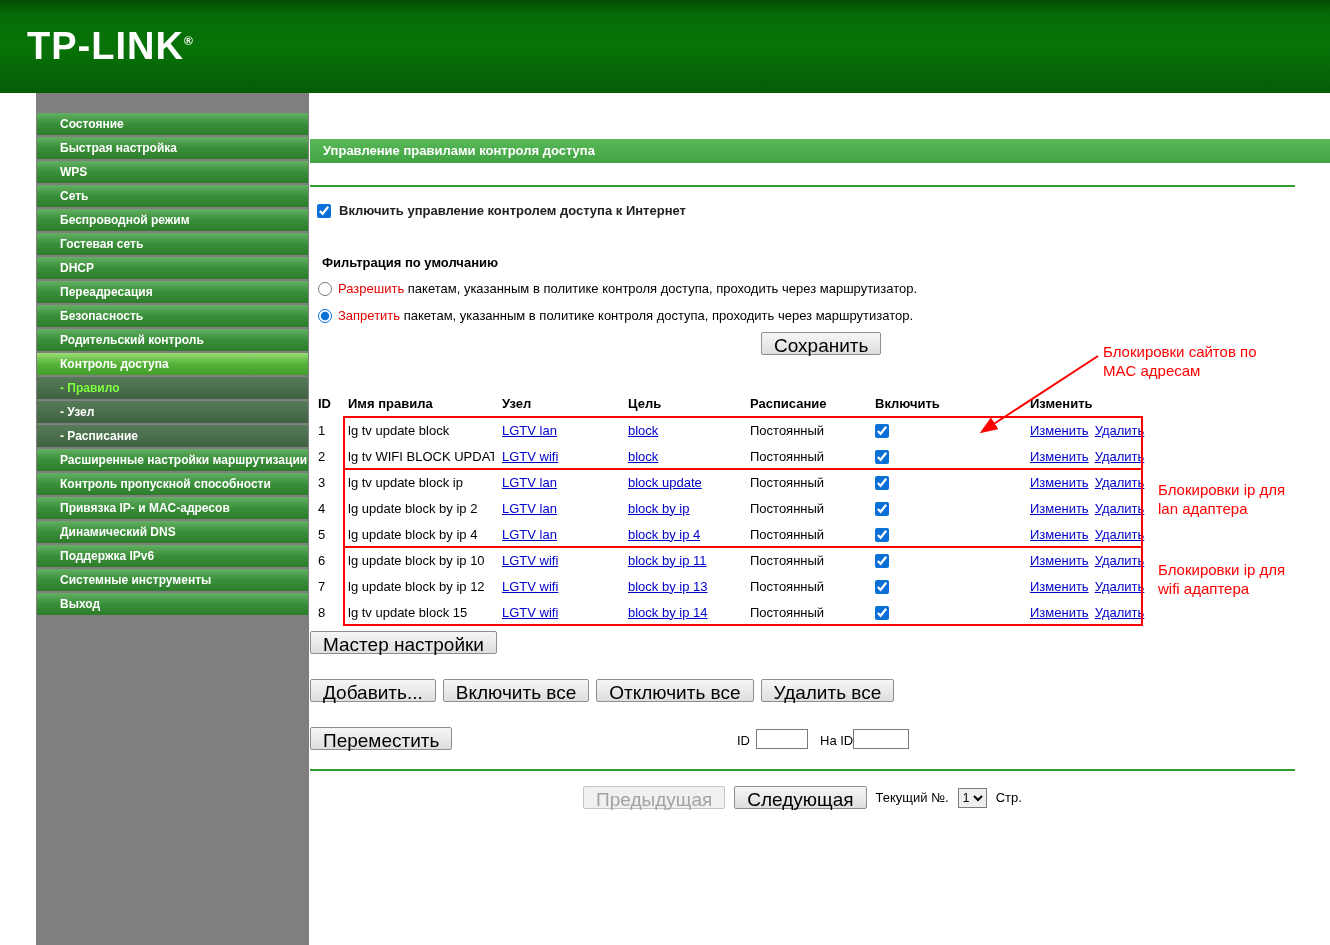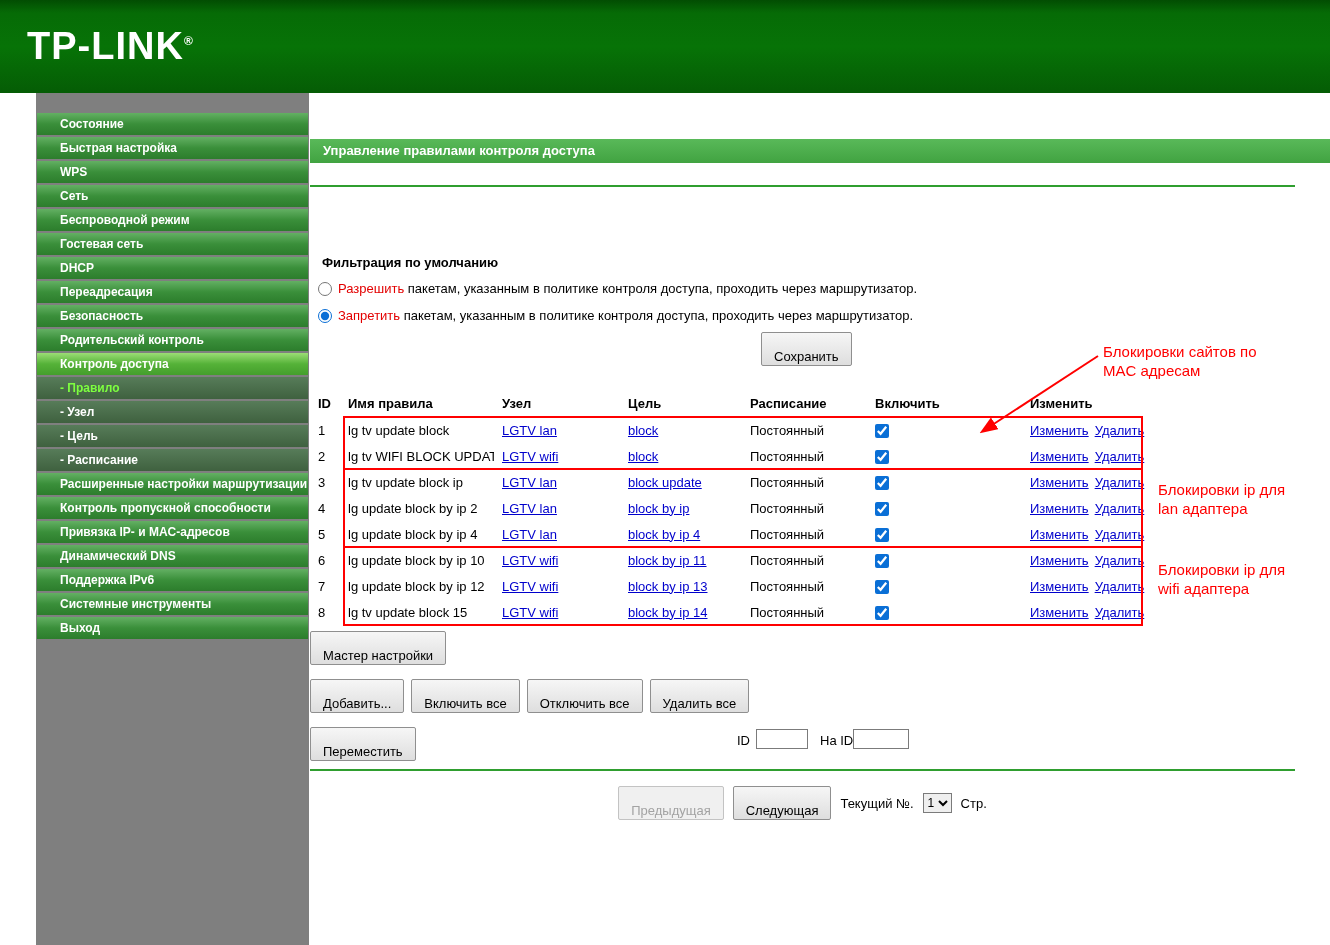--- a/index.html
+++ b/index.html
@@ -52,24 +52,24 @@
   }
   input[type="checkbox"], input[type="radio"] { width:14px; height:14px; accent-color:#0a6fd6; }
 
   .filter-heading { position:absolute; left:322px; top:255px; font-size:13px; font-weight:bold; color:#000; }
 
   .radio-row { position:absolute; left:318px; display:flex; align-items:center; gap:6px; font-size:13px; color:#000; }
   #radio-row-0 { top:281px; } #radio-row-1 { top:308px;align-items:center; }
   .radio-word { color:#e30000; }
 
   .btn {
-    font-family:inherit; font-size:13px; color:#000;
+    font-family:inherit; font-size:19px; color:#000;
     background:linear-gradient(180deg,#f6f6f6,#dedede);
     border:1px solid #8f8f8f; border-radius:2px;
-    padding:16px 12px; height:23px; cursor:pointer; white-space:nowrap;
+    padding:2px 12px; height:23px; cursor:pointer; white-space:nowrap;
   }
   .btn[disabled] { color:#a3a3a3; border-color:#c3c3c3; background:#f0f0f0; }
   #save-btn   { position:absolute; left:761px; top:332px; }
   #wizard-btn { position:absolute; left:310px; top:631px; }
 
   
   .rules-table { position:absolute; left:310px; top:393px; width:985px; border-collapse:collapse; font-size:13px; table-layout:fixed; }
   .rules-table th { text-align:left; font-weight:bold; color:#000; height:24px; padding:0 0 4px 8px; vertical-align:middle; }
   .rules-table td { height:26px; padding:0 0 0 8px; vertical-align:middle; color:#000; white-space:nowrap; overflow:hidden; }
   .rules-table a { color:#0000cc; text-decoration:underline; }
@@ -118,35 +118,38 @@
         <div class="menu-item main">Сеть</div>
         <div class="menu-item main">Беспроводной режим</div>
         <div class="menu-item main">Гостевая сеть</div>
         <div class="menu-item main">DHCP</div>
         <div class="menu-item main">Переадресация</div>
         <div class="menu-item main">Безопасность</div>
         <div class="menu-item main">Родительский контроль</div>
         <div class="menu-item main active">Контроль доступа</div>
         <div class="menu-item sub active">- Правило</div>
         <div class="menu-item sub">- Узел</div>
-        <div class="menu-item sub">- Цель</div>
         <div class="menu-item sub">- Расписание</div>
         <div class="menu-item main">Расширенные настройки маршрутизации</div>
         <div class="menu-item main">Контроль пропускной способности</div>
         <div class="menu-item main">Привязка IP- и MAC-адресов</div>
         <div class="menu-item main">Динамический DNS</div>
         <div class="menu-item main">Поддержка IPv6</div>
         <div class="menu-item main">Системные инструменты</div>
         <div class="menu-item main">Выход</div>
       </div>
   </div>
 
   <div class="title-bar">Управление правилами контроля доступа</div>
   <div class="hr-green" id="hr1"></div>
 
+  <label class="enable-row">
+    <input type="checkbox" checked="" style="">
+    <span>Включить управление контролем доступа к Интернет</span>
+  </label>
 
   <div class="filter-heading">Фильтрация по умолчанию</div>
 
   <label class="radio-row" id="radio-row-0">
     <input type="radio" name="filter" style="">
     <span><span class="radio-word">Разрешить</span> <span>пакетам, указанным в политике контроля доступа, проходить через маршрутизатор.</span></span>
   </label>
   <label class="radio-row" id="radio-row-1">
     <input type="radio" name="filter" checked="" style="">
     <span><span class="radio-word">Запретить</span> <span>пакетам, указанным в политике контроля доступа, проходить через маршрутизатор.</span></span>

